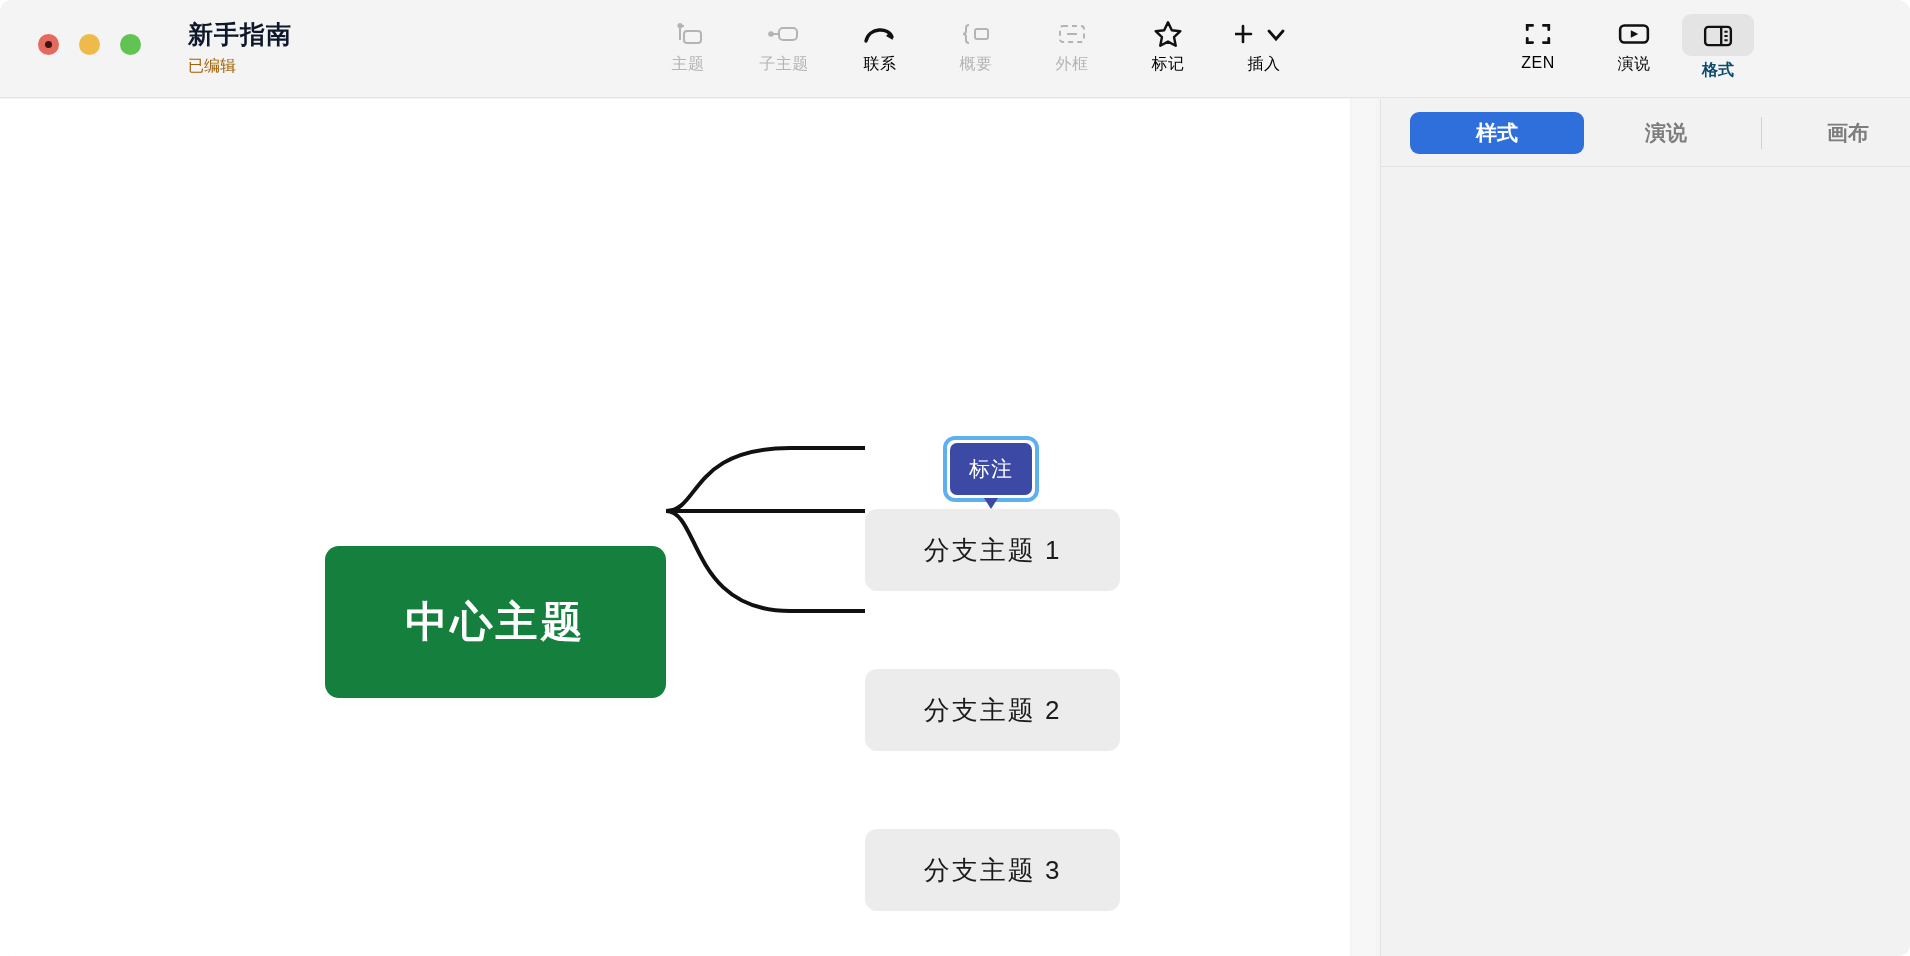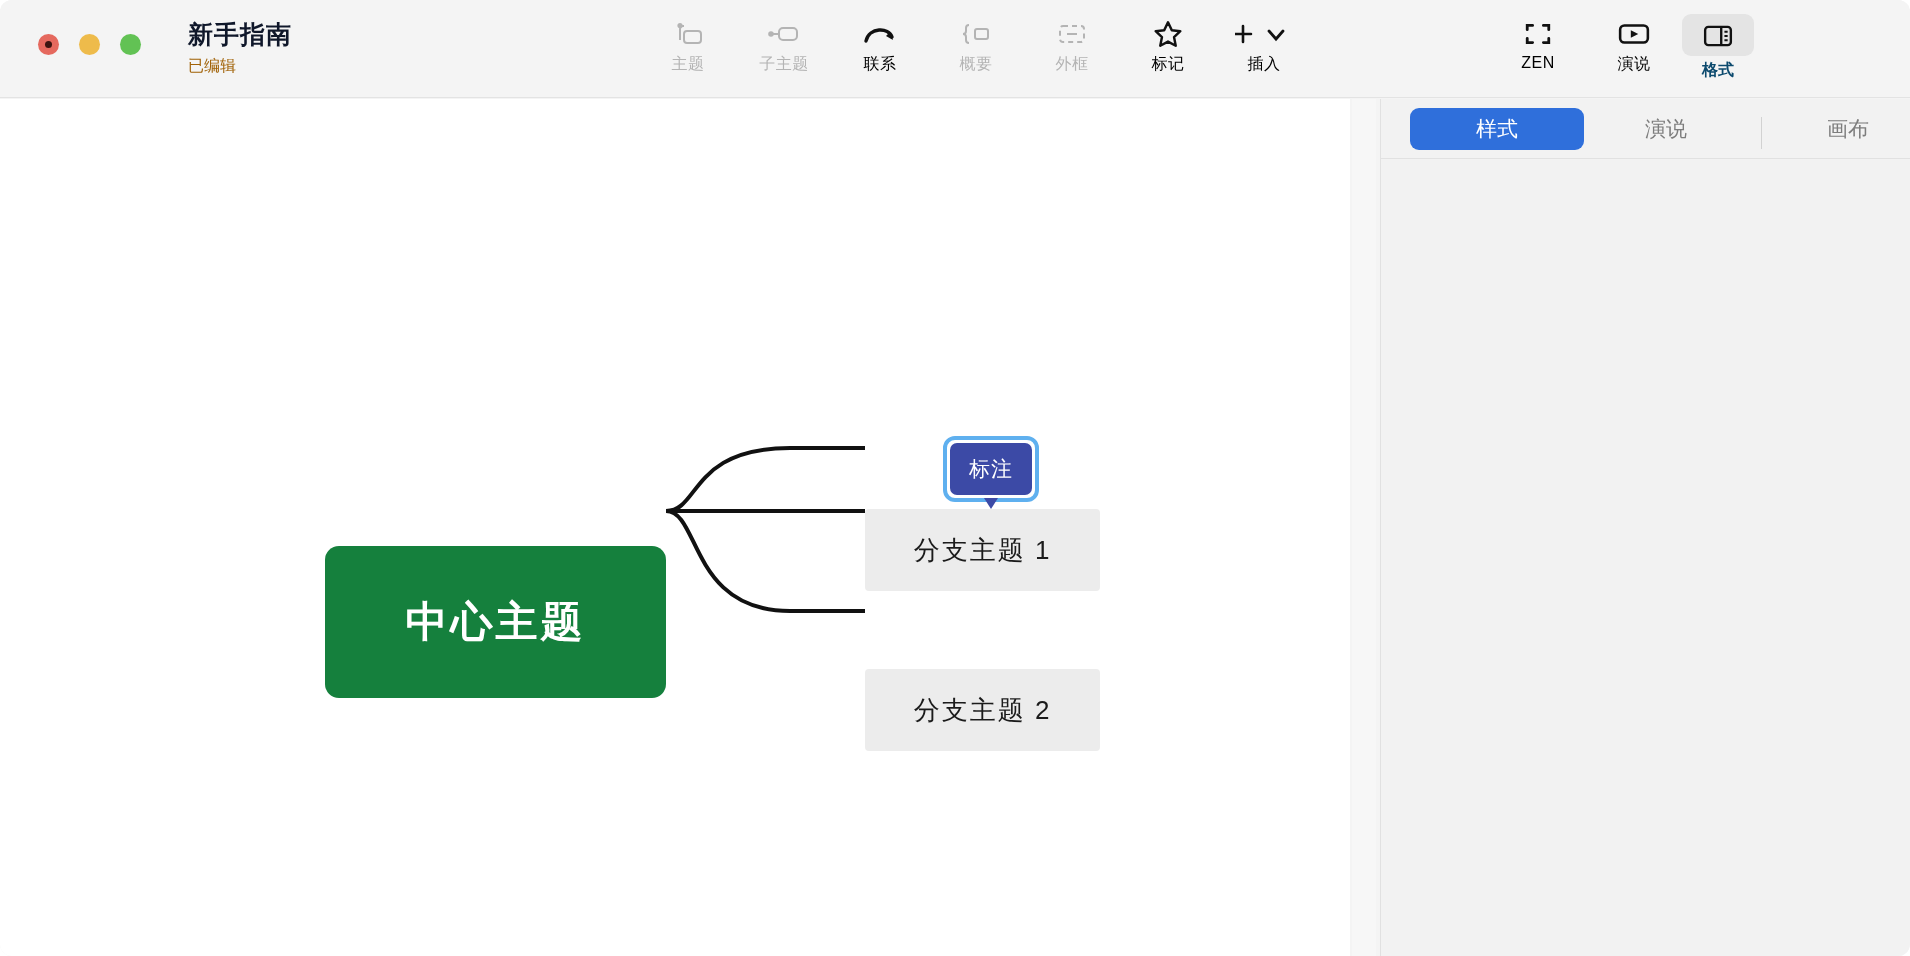--- a/index.html
+++ b/index.html
@@ -87,26 +87,26 @@
   .central {
     left: 325px; top: 447px;
     width: 341px; height: 152px;
     background: #15803d;
     color: #ffffff;
     font-size: 42px; font-weight: 700;
     letter-spacing: 3px;
     border-radius: 14px;
   }
   .branch {
-    width: 235px; height: 82px;
+    width: 255px; height: 82px;
     background: #ececec;
     color: #1b1b1b;
     font-size: 26px; font-weight: 500;
     letter-spacing: 2px;
-    border-radius: 4px;
+    border-radius: 12px;
   }
   .b1 { left: 865px; top: 410px; }
   .b2 { left: 865px; top: 570px; }
   .b3 { left: 865px; top: 730px; }
 
   .callout-wrap { position: absolute; left: 943px; top: 337px; }
   .callout-sel {
     position: relative;
     width: 96px; height: 66px;
     border: 4px solid #5fb0ef;
@@ -139,23 +139,23 @@
 
   
   .panel {
     position: absolute; left: 1380px; top: 99px;
     width: 530px; height: 857px;
     background: #f2f2f2;
     border-left: 1px solid #e1e1e1;
   }
   .panel-tabs {
     position: relative;
-    height: 60px;
+    height: 68px;
     border-bottom: 1px solid #e1e1e1;
-    display: flex; align-items: center;
+    display: flex; align-items: center; font-weight: bold;
   }
   .ptab {
     font-size: 21px; color: #7d7d7d;
     display: flex; align-items: center; justify-content: center;
     height: 42px; border-radius: 9px;
   }
   .ptab.t1 { position: absolute; left: 29px; width: 174px; background: #2f6fdb; color: #ffffff; }
   .ptab.t2 { position: absolute; left: 220px; width: 130px; }
   .ptab.t3 { position: absolute; left: 412px; width: 110px; }
   .ptab-sep {
@@ -298,20 +298,21 @@
       <path d="M666 412 H865" stroke="#111111" stroke-width="4" fill="none"></path>
       <path d="M666 412 C700 412, 690 512, 790 512" stroke="#111111" stroke-width="4" fill="none"></path>
       <path d="M790 349 H865" stroke="#111111" stroke-width="4" fill="none"></path>
       <path d="M790 512 H865" stroke="#111111" stroke-width="4" fill="none"></path>
     </svg>
 
     <div class="node central">中心主题</div>
 
     <div class="node branch b1">分支主题 1</div>
     <div class="node branch b2">分支主题 2</div>
+    <div class="node branch b3">分支主题 3</div>
 
     <div class="callout-wrap">
       <div class="callout-sel">
         <div class="callout-body">标注</div>
         <div class="callout-tail"></div>
       </div>
     </div>
   </div>
 
   <div class="vscroll-track">

